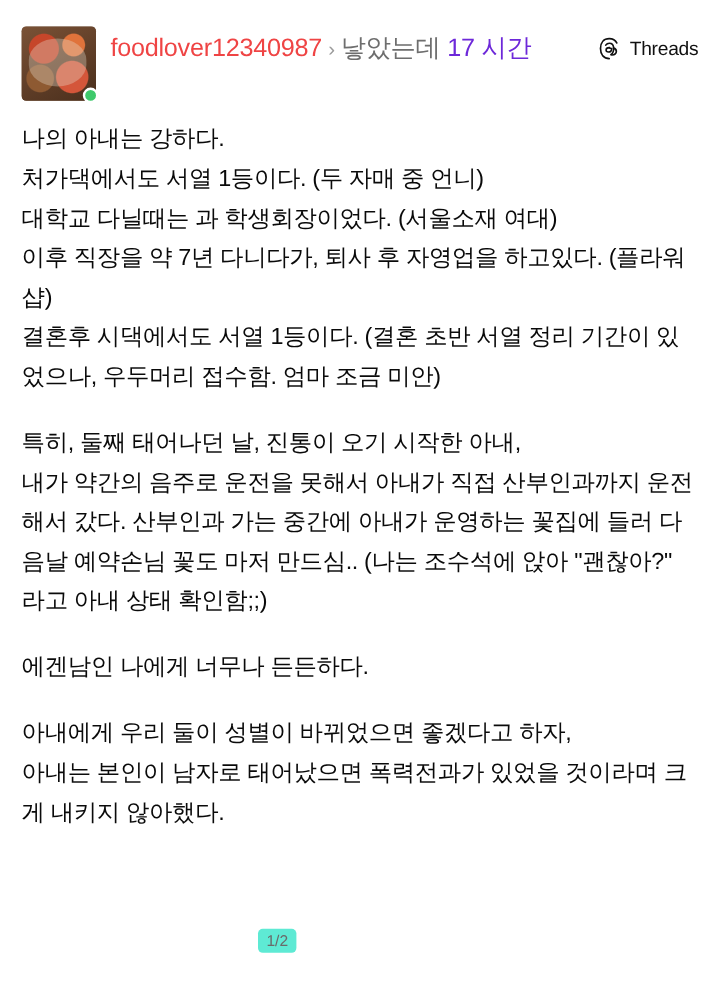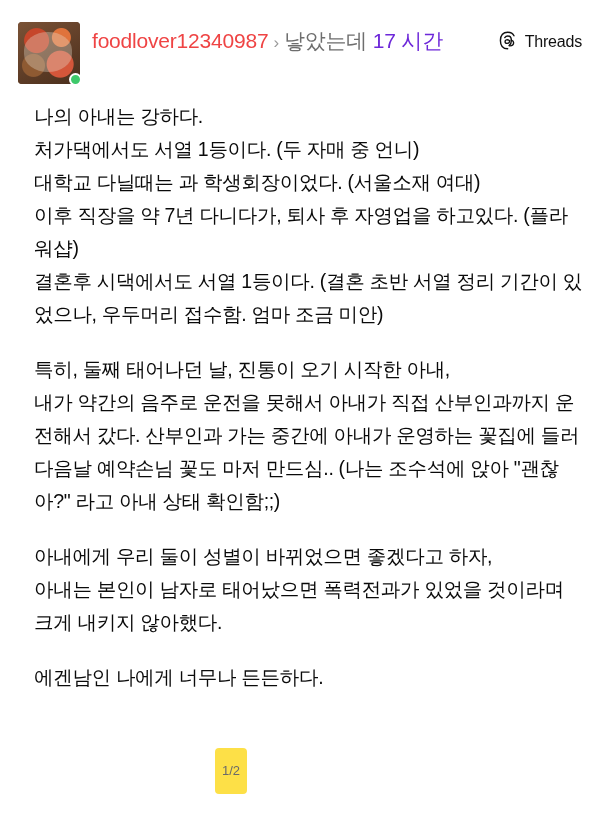--- a/index.html
+++ b/index.html
@@ -112,45 +112,45 @@
     height: 21px;
     display: block;
   }
   .threads-label {
     font-size: 16px;
     color: #111111;
     letter-spacing: -0.2px;
   }
   
   .body {
-    padding: 16px 16px 0 34px;
+    padding: 16px 16px 0 18px;
     box-sizing: border-box;
   }
   .para {
     font-size: 19.5px;
     line-height: 33px;
     letter-spacing: -0.3px;
     margin: 0 0 22px 0;
     color: #0a0a0a;
     white-space: pre-wrap;
     word-break: break-word;
   }
   .para:last-child {
     margin-bottom: 0;
   }
   .page-indicator {
     position: absolute;
     left: 215px;
     bottom: 24px;
-    background: #fde047;
+    background: #5eead4;
     color: #6a6a6a;
     font-size: 13px;
     line-height: 18px;
     border-radius: 4px;
-    padding: 14px 7px;
+    padding: 1px 7px;
   }
 </style>
 </head>
 <body>
 
 <div class="post">
 
   <div class="header">
 
     <div class="avatar-wrap">
@@ -179,20 +179,20 @@
   </div>
 
   <div class="body">
     <p class="para">나의 아내는 강하다.
 처가댁에서도 서열 1등이다. (두 자매 중 언니)
 대학교 다닐때는 과 학생회장이었다. (서울소재 여대)
 이후 직장을 약 7년 다니다가, 퇴사 후 자영업을 하고있다. (플라워샵)
 결혼후 시댁에서도 서열 1등이다. (결혼 초반 서열 정리 기간이 있었으나, 우두머리 접수함. 엄마 조금 미안)</p>
     <p class="para">특히, 둘째 태어나던 날, 진통이 오기 시작한 아내,
 내가 약간의 음주로 운전을 못해서 아내가 직접 산부인과까지 운전해서 갔다. 산부인과 가는 중간에 아내가 운영하는 꽃집에 들러 다음날 예약손님 꽃도 마저 만드심.. (나는 조수석에 앉아 "괜찮아?" 라고 아내 상태 확인함;;)</p>
+    <p class="para">에겐남인 나에게 너무나 든든하다.</p>
     <p class="para">아내에게 우리 둘이 성별이 바뀌었으면 좋겠다고 하자,
 아내는 본인이 남자로 태어났으면 폭력전과가 있었을 것이라며 크게 내키지 않아했다.</p>
-    <p class="para">에겐남인 나에게 너무나 든든하다.</p>
   </div>
 
   <div class="page-indicator">1/2</div>
 
 </div>
 
 </body></html>

